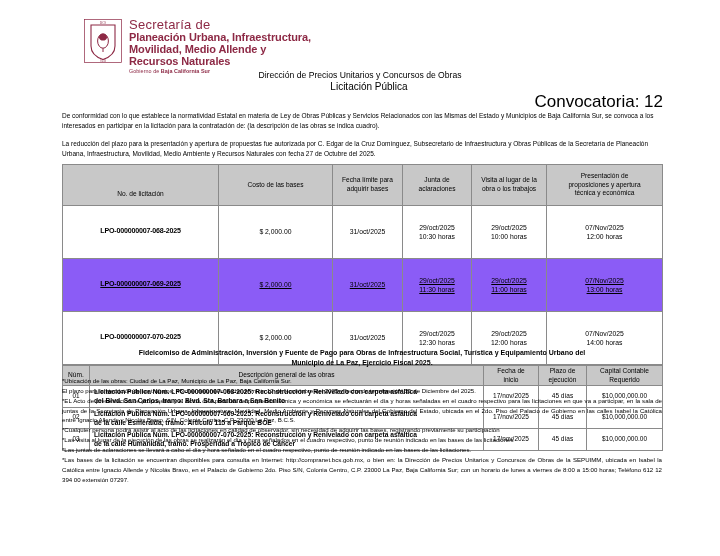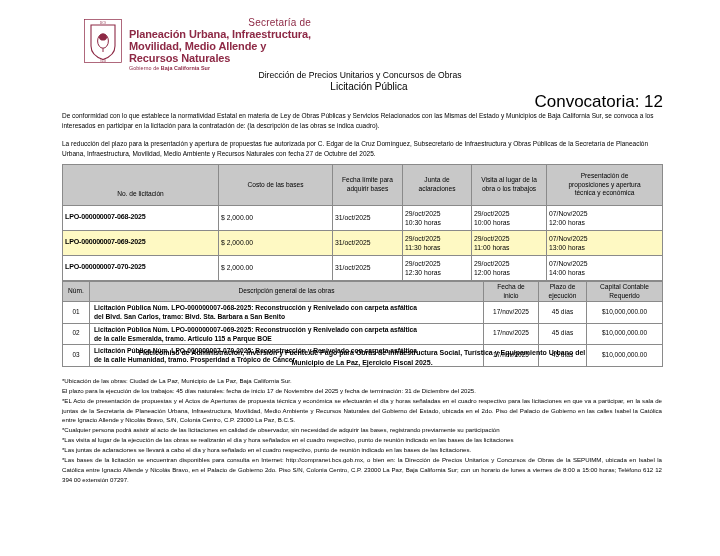--- a/index.html
+++ b/index.html
@@ -38,24 +38,23 @@
     width: 38px;
     height: 44px;
     flex: 0 0 auto;
     margin-top: 1px;
   }
   .logo-text {
     line-height: 1.08;
     color: #8d2945;
   }
   .logo-line-1 {
-    font-size: 10px;
+    font-size: 13px;
     font-weight: normal;
     letter-spacing: 0.02em;
-    text-align: right;
   }
   .logo-main {
     font-size: 11px;
     font-weight: bold;
     letter-spacing: -0.01em;
   }
   .logo-sub {
     font-size: 5.4px;
     margin-top: 1.5px;
     letter-spacing: 0.01em;
@@ -125,31 +124,31 @@
     height: 33px;
     line-height: 1.3;
     padding: 1px 2px;
   }
   .t1 thead th.col-num {
     vertical-align: bottom;
     padding-bottom: 6px;
   }
   .t1 tbody td {
     font-size: 6.8px;
-    text-align: left;
+    text-align: center;
     height: 20px;
     line-height: 1.35;
-    padding: 2px 2px;
+    padding: 16px 2px;
   }
   .t1 tbody td.lic-no {
     font-weight: bold;
     font-size: 7.1px;
     letter-spacing: -0.2px;
   }
-  .t1 tbody tr.shade td { background: #fef9c3; }
+  .t1 tbody tr.shade td { background: #8b5cf6; text-decoration: underline; }
 
   .t2 thead th {
     background: #c8c8c8;
     font-size: 6.6px;
     font-weight: normal;
     text-align: center;
     height: 17px;
     line-height: 1.25;
     padding: 1px 2px;
   }

